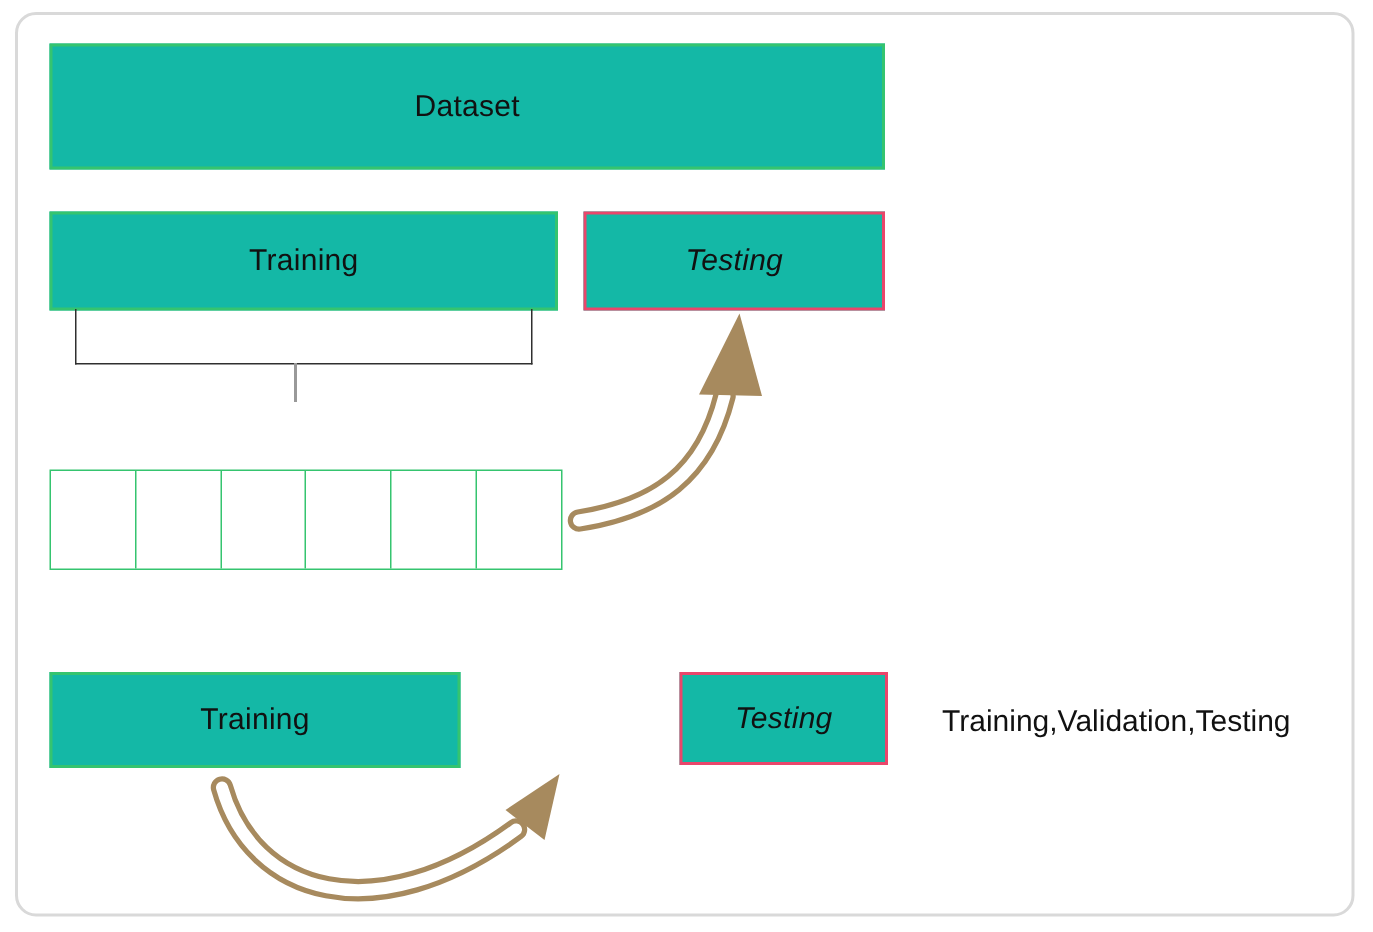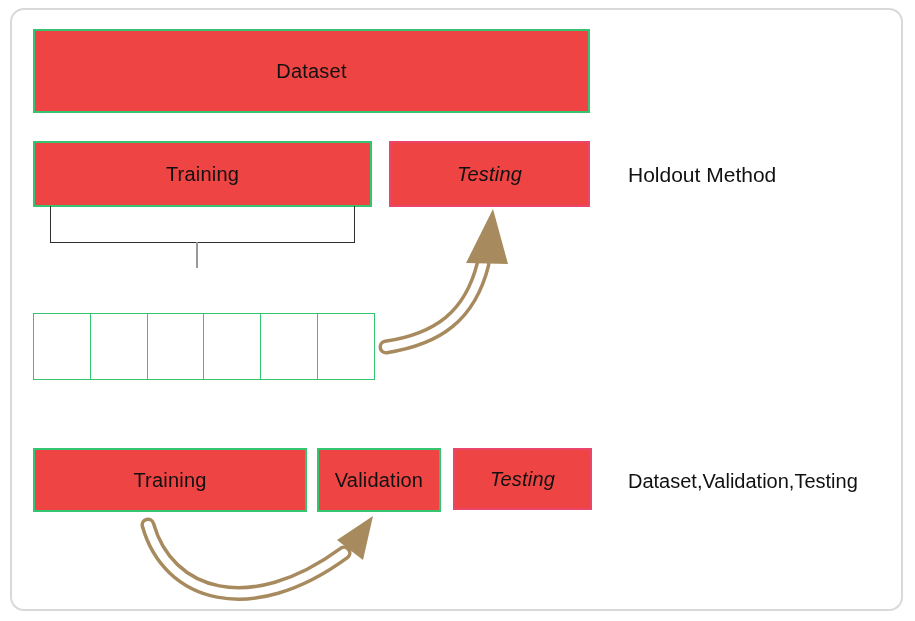--- a/index.html
+++ b/index.html
@@ -15,21 +15,21 @@
   *{box-sizing:border-box;}
   html,body{margin:0;padding:0;background:var(--bg);}
   body{font-family:"Liberation Sans", sans-serif;color:var(--text);}
   .stage{position:relative;width:915px;height:621px;background:var(--bg);overflow:hidden;}
   .card{
     position:absolute;left:10px;top:8px;width:893px;height:603px;
     background:var(--bg);border:2px solid var(--card-border);border-radius:14px;
   }
   .box{
     position:absolute;display:flex;align-items:center;justify-content:center;
-    background:#ef4444;font-size:20px;letter-spacing:.2px;
+    background:#14b8a6;font-size:20px;letter-spacing:.2px;
   }
   .box.green{border:2px solid var(--green);}
   .box.red{border:2px solid var(--red);font-style:italic;}
   .lbl{position:absolute;font-size:21px;white-space:nowrap;}
 
   
   .dataset{left:33px;top:29px;width:557px;height:84px;}
   
   .train-top{left:33px;top:141px;width:339px;height:66px;}
   .test-top{left:389px;top:141px;width:201px;height:66px;}
@@ -74,44 +74,40 @@
   <div class="box green dataset">
     <span>Dataset</span>
   </div>
 
   <div class="box green train-top">
     <span>Training</span>
   </div>
   <div class="box red test-top">
     <span>Testing</span>
   </div>
-  <div class="lbl holdout-lbl">Holdout Method</div>
 
   <div class="bracket"></div>
   <div class="bracket-tick"></div>
 
   <div class="cv-row">
       <div class="cv-cell"></div>
       <div class="cv-cell"></div>
       <div class="cv-cell"></div>
       <div class="cv-cell"></div>
       <div class="cv-cell"></div>
       <div class="cv-cell"></div>
     </div>
 
   <div class="box green train-bot">
     <span>Training</span>
   </div>
-  <div class="box green valid-bot">
-    <span>Validation</span>
-  </div>
   <div class="box red test-bot">
     <span>Testing</span>
   </div>
-  <div class="lbl split-lbl">Dataset,Validation,Testing</div>
+  <div class="lbl split-lbl">Training,Validation,Testing</div>
 
   <svg class="arrows" viewBox="0 0 915 621" aria-hidden="true">
 
     <g>
       <path class="tube-outer" d="M 386 347 C 438 339 470 316 483 264"></path>
       <path class="tube-inner" d="M 386 347 C 438 339 470 316 483 264"></path>
       <polygon class="arrow-head" points="493,209 466,263 508,264"></polygon>
     </g>
 
     <g>

